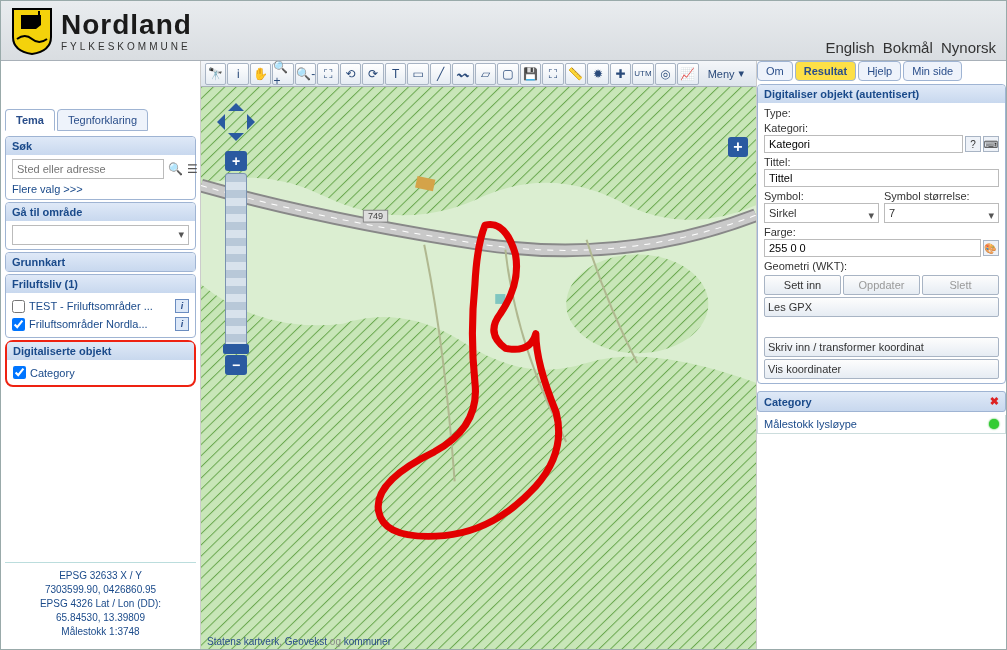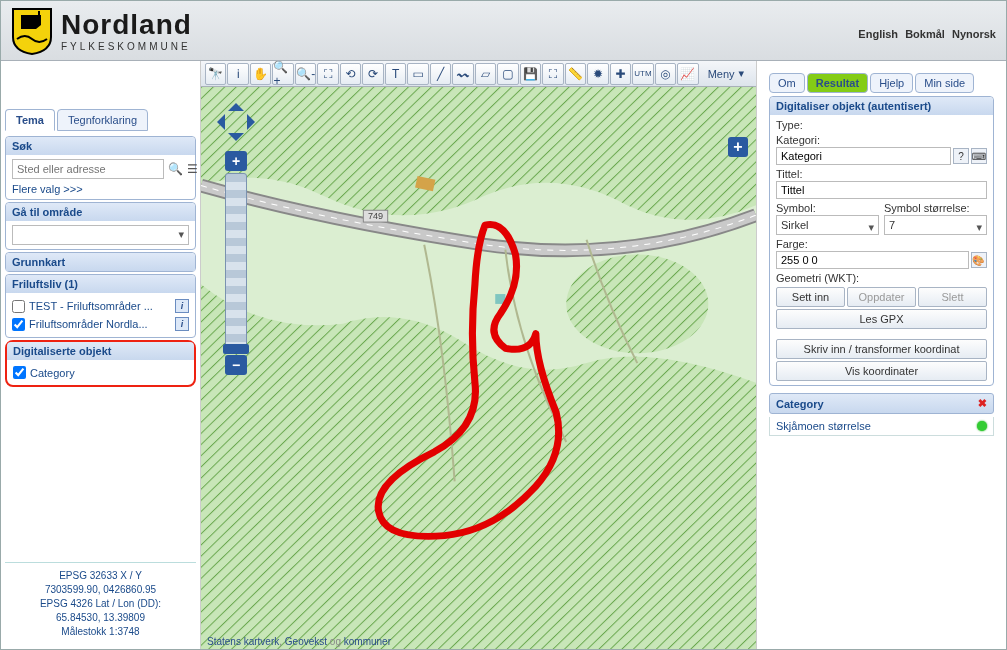--- a/index.html
+++ b/index.html
@@ -3,21 +3,21 @@
 <meta charset="utf-8">
 <style>
 * { box-sizing: border-box; margin: 0; padding: 0; font-family: Arial, Helvetica, sans-serif; }
 html, body { width: 1007px; height: 650px; overflow: hidden; background: #fff; }
 .page { display: flex; flex-direction: column; width: 1007px; height: 650px; border: 1px solid #9aa; }
 .topbar { height: 60px; background: linear-gradient(#e9ecef,#d9dde1); border-bottom: 1px solid #a8b0b8; display: flex; align-items: center; padding: 0 10px; position: relative; }
 .logo-shield { width: 42px; height: 48px; position: relative; margin-right: 8px; }
 .logo-text { display: flex; flex-direction: column; justify-content: center; }
 .logo-title { font-size: 28px; color: #1a1a1a; font-weight: 600; letter-spacing: 1px; }
 .logo-sub { font-size: 10px; color: #333; letter-spacing: 3px; }
-.lang-links { position: absolute; right: 10px; bottom: 20px; font-size: 11px; font-weight: bold; color: #333; }
+.lang-links { position: absolute; right: 10px; bottom: 4px; font-size: 15px; font-weight: normal; color: #333; }
 .lang-links span { margin-left: 4px; cursor: pointer; }
 .body { flex: 1; display: flex; min-height: 0; }
 .left-panel { width: 200px; padding: 4px; background: #fff; display: flex; flex-direction: column; gap: 2px; font-size: 11px; color: #1a4a8a; border-right: 1px solid #ccc; }
 .tabs { display: flex; gap: 2px; margin-bottom: 3px; }
 .tab { padding: 4px 10px; border: 1px solid #9fb4d3; border-radius: 4px 4px 0 0; background: #eef3fb; color: #2a4e8a; cursor: pointer; font-size: 11px; margin-top: 44px; }
 .tab.active { background: #fff; font-weight: bold; border-bottom-color: #fff; }
 .panel-section { border: 1px solid #9fb4d3; border-radius: 4px; background: #fff; }
 .panel-header { background: linear-gradient(#dfe9f7,#c8d8ee); padding: 3px 6px; font-weight: bold; font-size: 11px; color: #1a4a8a; border-radius: 4px 4px 0 0; display: flex; align-items: center; justify-content: space-between; }
 .panel-body { padding: 4px 6px; color: #333; }
 .search-row { display: flex; align-items: center; gap: 4px; }
@@ -42,33 +42,33 @@
 .nav-pan { width: 50px; height: 50px; position: relative; }
 .nav-arrow { position: absolute; width: 0; height: 0; border: 8px solid transparent; cursor: pointer; }
 .nav-arrow.up    { top: -2px; left: 17px; border-bottom-color: #2a5aa0; }
 .nav-arrow.down  { bottom: -2px; left: 17px; border-top-color: #2a5aa0; }
 .nav-arrow.left  { left: -2px; top: 17px; border-right-color: #2a5aa0; }
 .nav-arrow.right { right: -2px; top: 17px; border-left-color: #2a5aa0; }
 .nav-zoom { margin-top: 4px; width: 22px; margin-left: 14px; }
 .nav-zoombtn { width: 22px; height: 20px; background: #2a5aa0; color: #fff; text-align: center; line-height: 20px; font-weight: bold; border-radius: 3px; cursor: pointer; font-size: 14px; }
 .nav-slider { width: 22px; height: 180px; background: repeating-linear-gradient(#b8c8d8 0 8px,#d8e2ec 8px 16px); border: 1px solid #7a92b0; margin: 2px 0; position: relative; border-radius: 3px; }
 .nav-slider-handle { position: absolute; width: 26px; height: 10px; background: #2a5aa0; left: -3px; top: 170px; border-radius: 2px; }
-.right-panel { width: 250px; padding: 12px; background: #fff; border-left: 1px solid #ccc; font-size: 11px; color: #333; display: flex; flex-direction: column; gap: 3px; }
+.right-panel { width: 250px; padding: 0; background: #fff; border-left: 1px solid #ccc; font-size: 11px; color: #333; display: flex; flex-direction: column; gap: 3px; }
 .r-tabs { display: flex; gap: 2px; }
 .r-tab { padding: 3px 8px; border: 1px solid #9fb4d3; border-radius: 4px; background: #eef3fb; color: #2a4e8a; cursor: pointer; font-size: 11px; }
-.r-tab.active { background: #84cc16; font-weight: bold; }
+.r-tab.active { background: #fde047; font-weight: bold; }
 .form-row { display: flex; flex-direction: column; gap: 1px; margin-bottom: 3px; }
 .form-row label { color: #333; }
 .text-input { border: 1px solid #bbb; padding: 2px 4px; font-size: 11px; background: #fff; width: 100%; }
 .inline-2 { display: flex; gap: 5px; }
 .inline-2 > div { flex: 1; }
 .btn-row { display: flex; gap: 2px; margin-top: 2px; }
 .btn { flex: 1; border: 1px solid #a8b4c4; background: linear-gradient(#fdfdfd,#e6ecf3); padding: 3px 2px; text-align: center; font-size: 11px; cursor: pointer; border-radius: 2px; }
 .btn.disabled { color: #999; }
-.wide-btn { border: 1px solid #a8b4c4; background: linear-gradient(#fdfdfd,#e6ecf3); padding: 3px; text-align: center; font-size: 11px; cursor: pointer; border-radius: 2px; }
+.wide-btn { border: 1px solid #a8b4c4; background: linear-gradient(#fdfdfd,#e6ecf3); padding: 3px; font-size: 11px; cursor: pointer; border-radius: 2px; }
 .category-header { background: linear-gradient(#dfe9f7,#c8d8ee); padding: 3px 6px; font-weight: bold; color: #1a4a8a; border: 1px solid #9fb4d3; border-radius: 3px; display: flex; justify-content: space-between; align-items: center; margin-top: 4px; }
 .category-item { display: flex; justify-content: space-between; align-items: center; padding: 3px 6px; border: 1px solid #cdd; border-top: none; color: #1a4a8a; cursor: pointer; }
 .status-dot { width: 10px; height: 10px; background: #3c3; border-radius: 5px; box-shadow: 0 0 2px #0a0; }
 .close-x { color: #d22; font-weight: bold; cursor: pointer; }
 .input-with-icons { display: flex; gap: 2px; align-items: center; }
 .input-with-icons .text-input { flex: 1; }
 .mini-icon { width: 16px; height: 16px; border: 1px solid #a8b4c4; background: #eef2f8; display: flex; align-items: center; justify-content: center; font-size: 10px; cursor: pointer; }
 .attribution { position: absolute; bottom: 2px; left: 6px; font-size: 10px; color: #2a4e8a; }
 .attribution .grey { color: #888; }
 </style>
@@ -292,29 +292,29 @@
           <div class="form-row">
             <label>Geometri (WKT):</label>
           </div>
 
           <div class="btn-row">
             <div class="btn">Sett inn</div>
             <div class="btn disabled">Oppdater</div>
             <div class="btn disabled">Slett</div>
           </div>
           <div class="wide-btn" style="margin-top:2px;">Les GPX</div>
-          <div class="wide-btn" style="margin-top:10px;">Skriv inn / transformer koordinat</div>
+          <div class="wide-btn" style="margin-top:20px;">Skriv inn / transformer koordinat</div>
           <div class="wide-btn" style="margin-top:2px;">Vis koordinater</div>
         </div>
       </div>
 
       <div class="category-header">
         <span>Category</span>
         <span class="close-x">✖</span>
       </div>
       <div class="category-item">
-        <span>Skjåmoen størrelse</span>
+        <span>Målestokk lysløype</span>
         <span class="status-dot"></span>
       </div>
     </div>
 
   </div>
 </div>
 
 </body></html>

